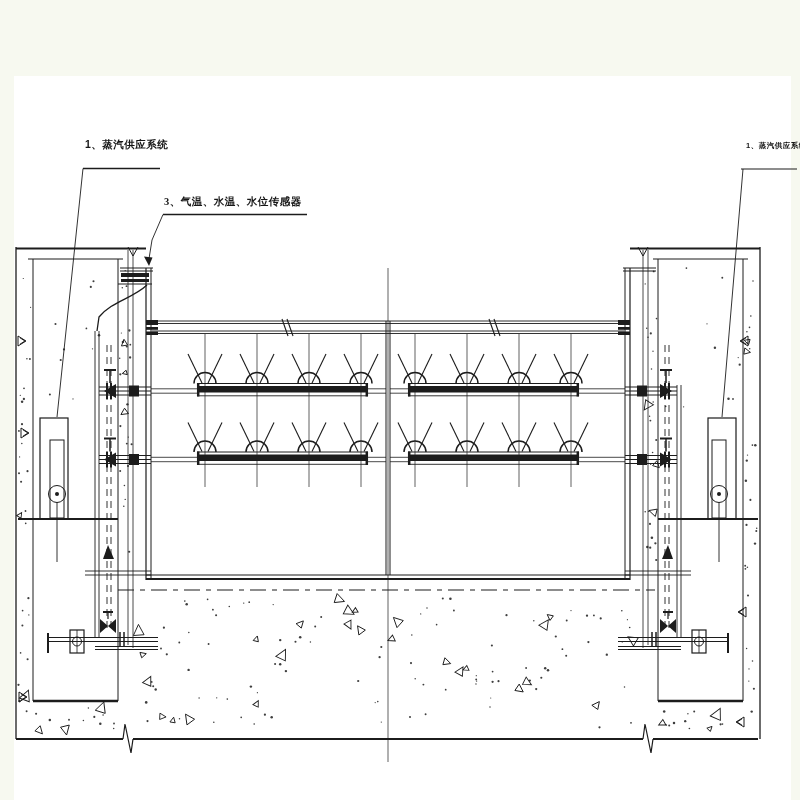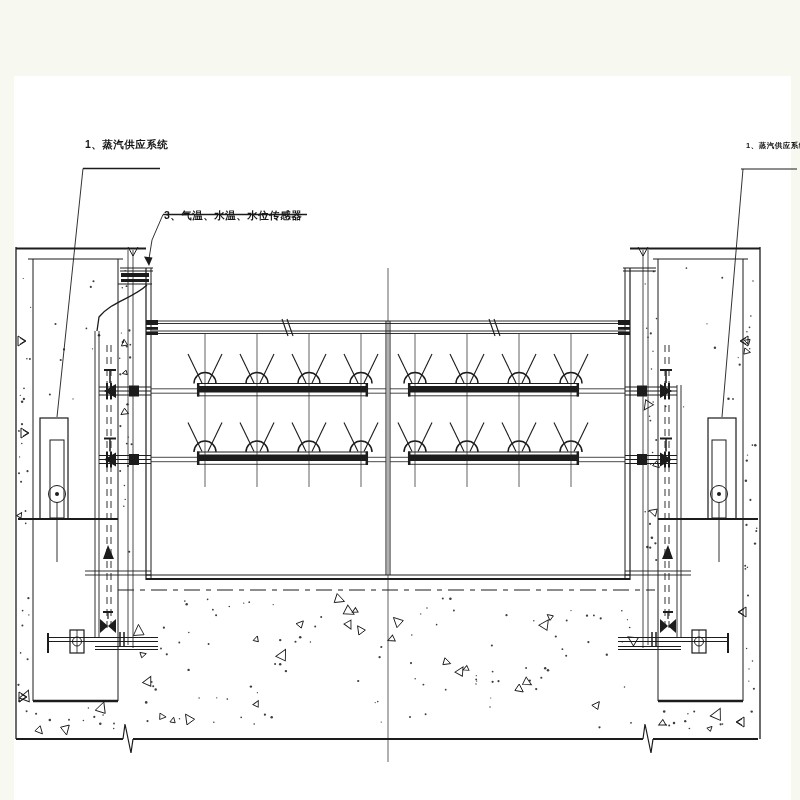--- a/index.html
+++ b/index.html
@@ -600,16 +600,16 @@
         <line x1="163" y1="214.5" x2="307" y2="214.5" stroke="#1c1c1c" stroke-width="1.3" stroke-linecap="butt"></line>
         <path d="M 163 214.5 L 152 240 L 148.5 262" fill="none" stroke="#1c1c1c" stroke-width="0.9"></path>
         <polygon points="149,266 144,256.5 152.5,257.5" fill="#1c1c1c" stroke="none"></polygon>
         <line x1="741" y1="169" x2="797" y2="169" stroke="#1c1c1c" stroke-width="1.2" stroke-linecap="butt"></line>
         <line x1="743" y1="169" x2="722" y2="417" stroke="#1c1c1c" stroke-width="0.9" stroke-linecap="butt"></line>
       </g>
     </svg>
 
   <div class="cad-label lbl-main" style="left:85px;top:139px;">1、蒸汽供应系统</div>
 
-  <div class="cad-label lbl-main" style="left:164px;top:210px;">3、气温、水温、水位传感器</div>
+  <div class="cad-label lbl-main" style="left:164px;top:196px;font-family:Liberation Serif, serif;">3、气温、水温、水位传感器</div>
 
   <div class="cad-label lbl-small" style="left:746px;top:142px;">1、蒸汽供应系统</div>
 </div>
 
 </body></html>

